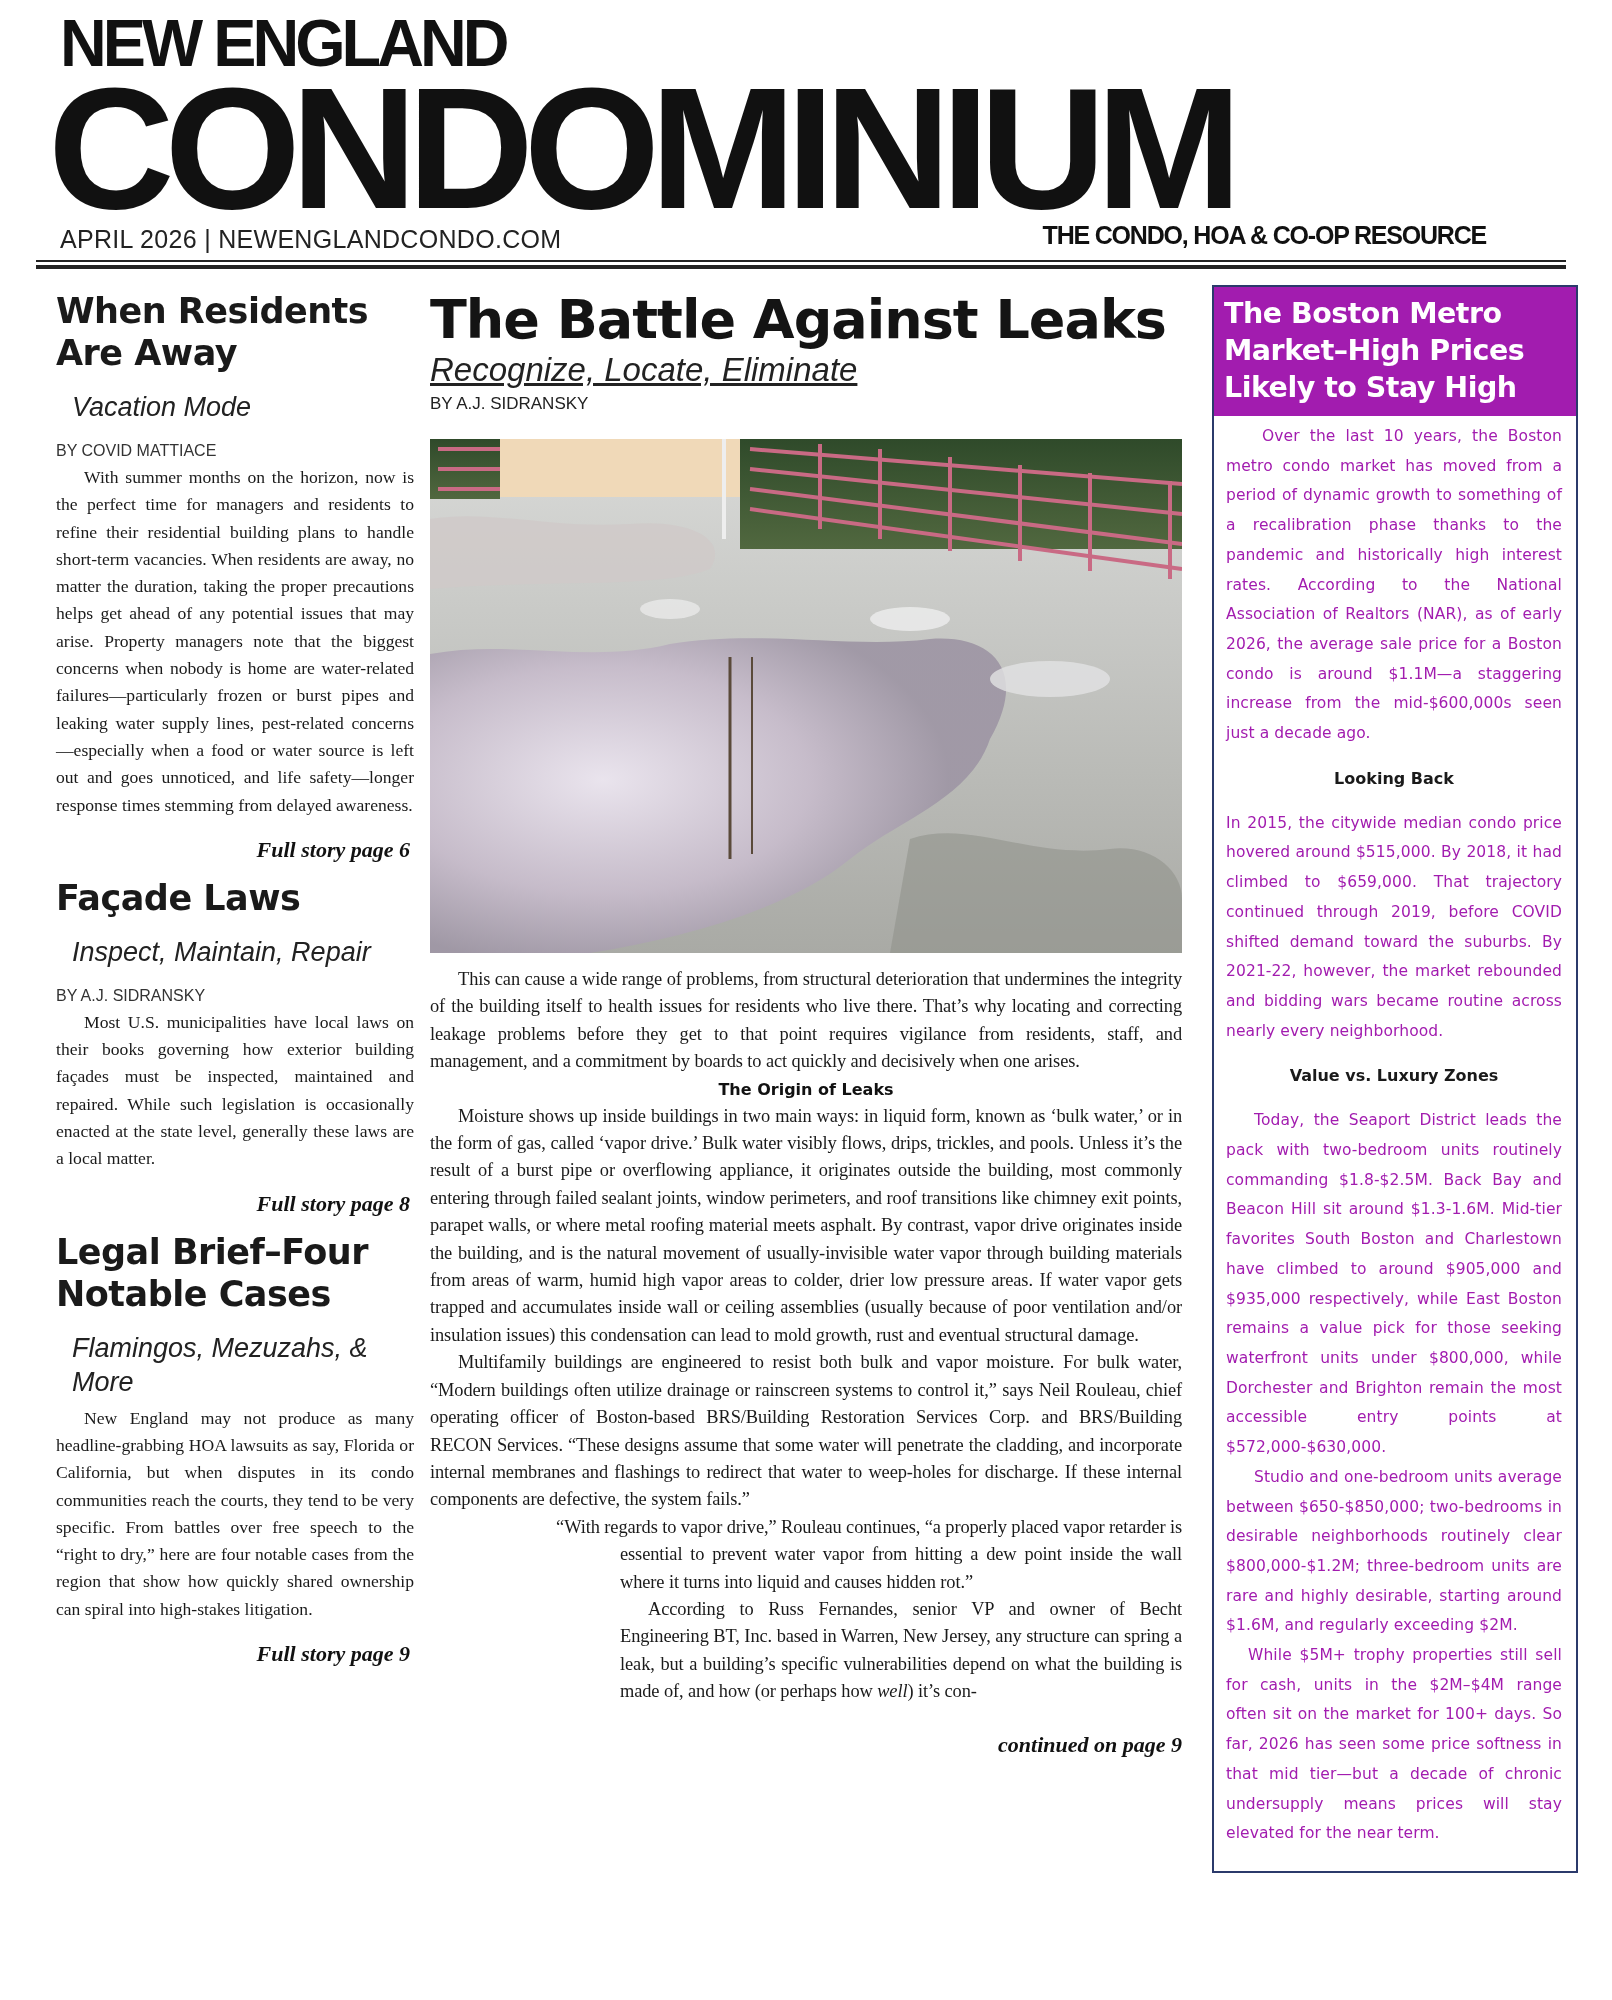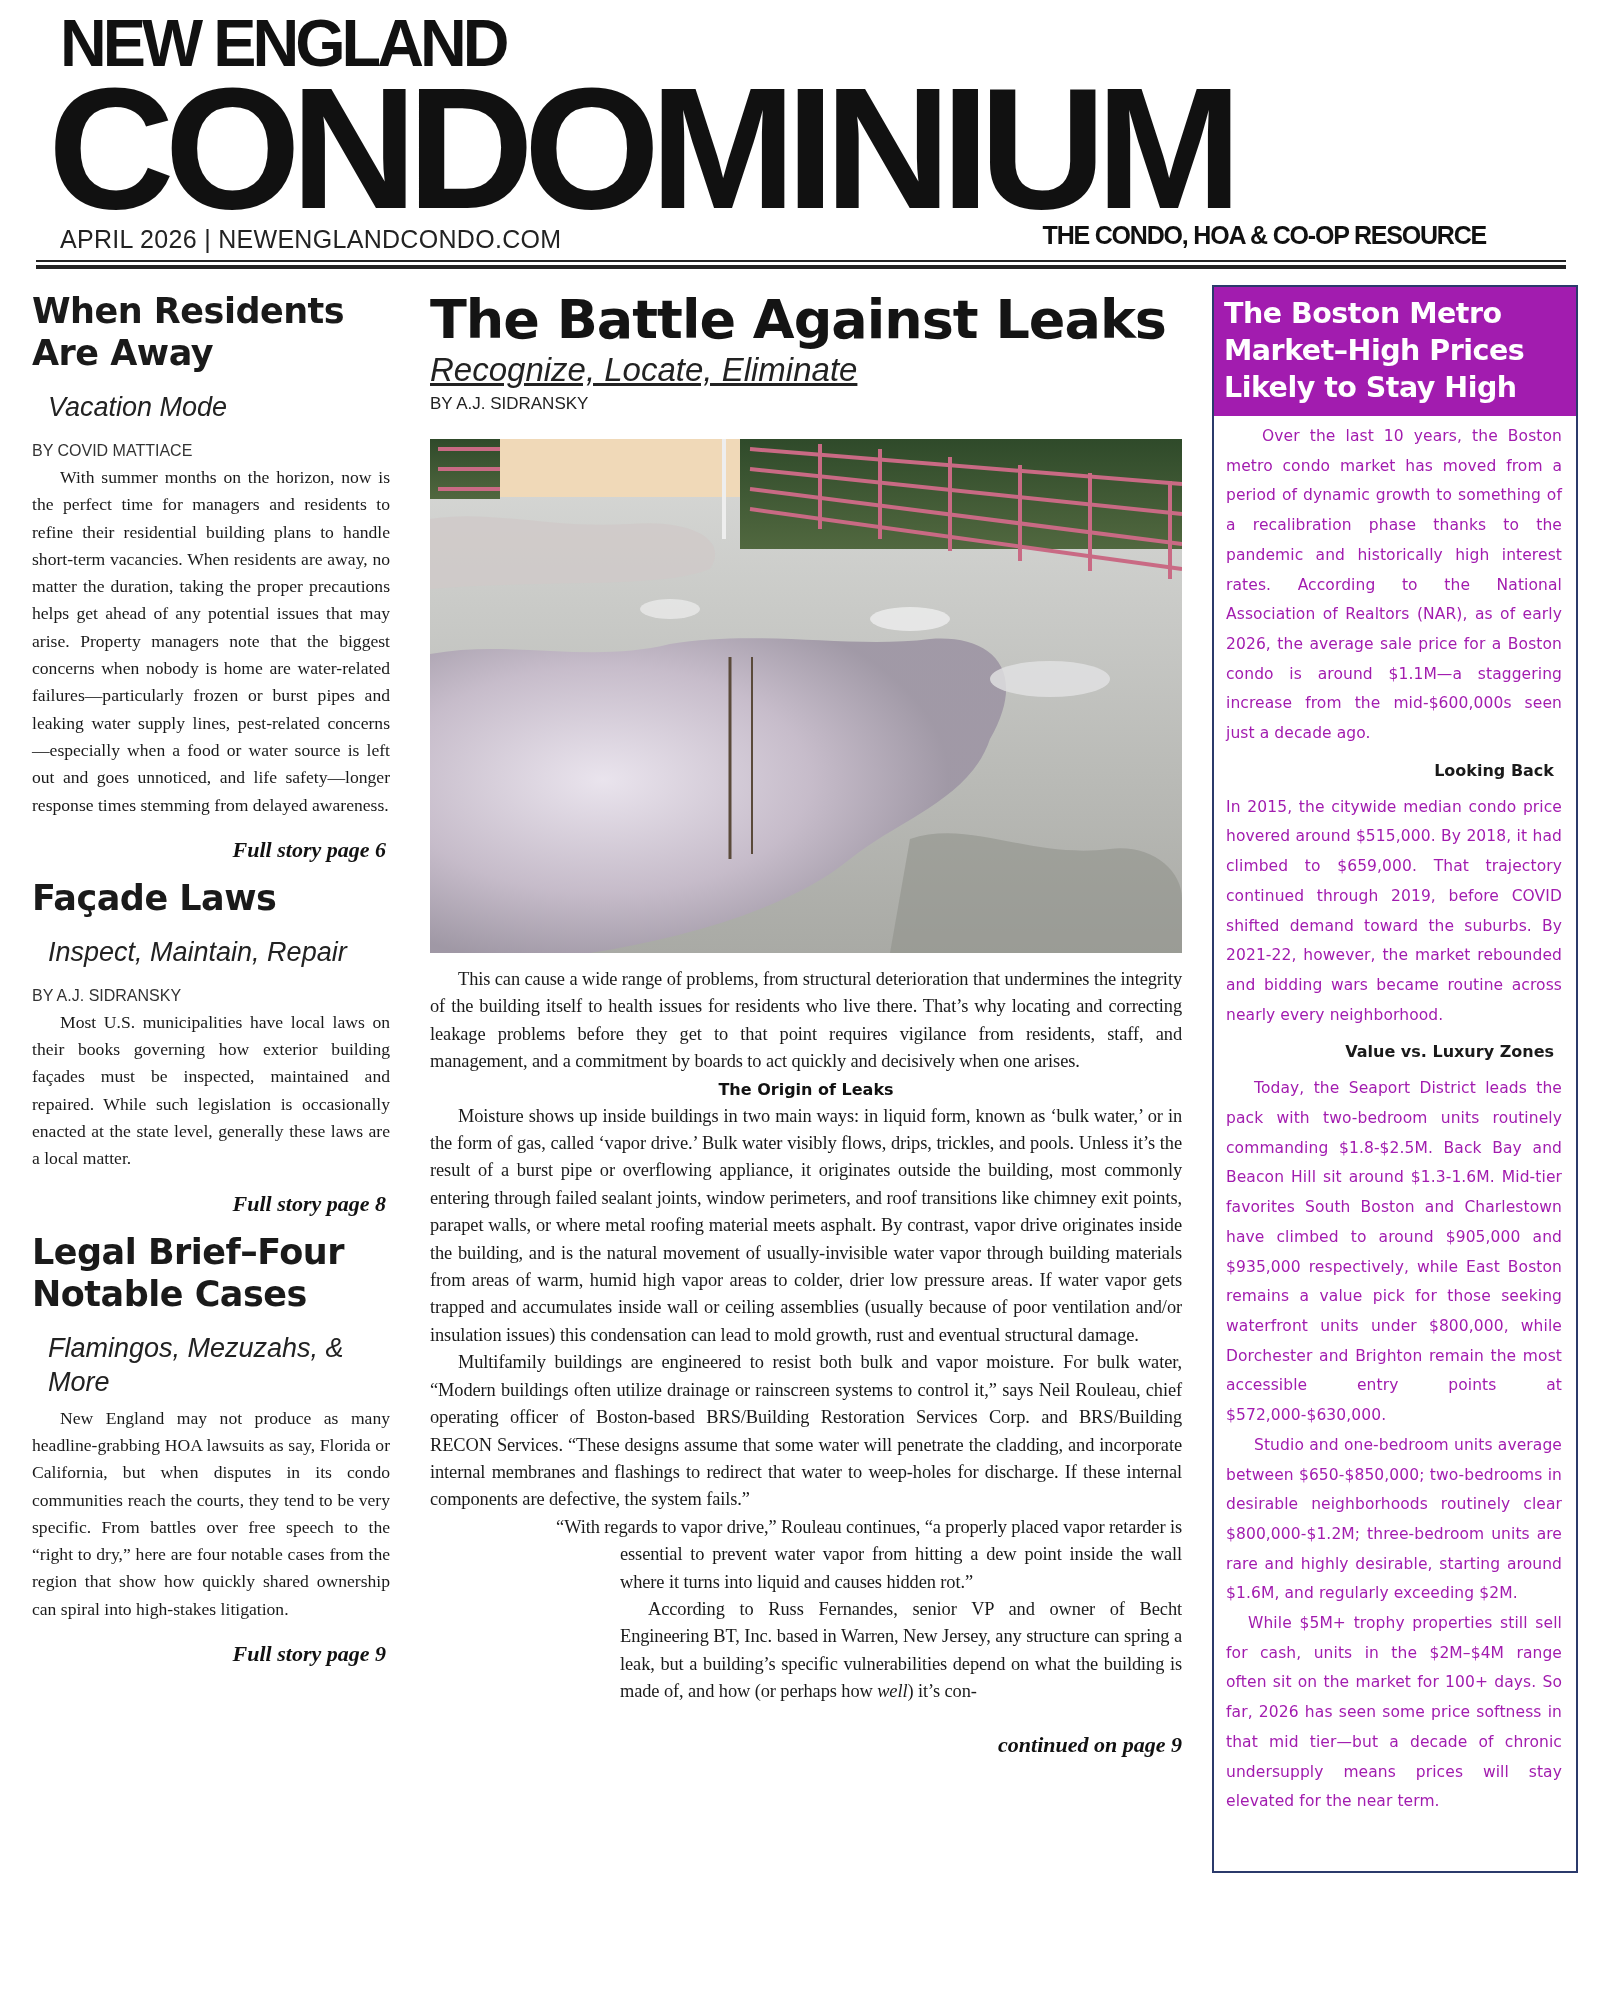--- a/index.html
+++ b/index.html
@@ -7,21 +7,21 @@
 
     
     .mast-top { position: absolute; left: 60px; top: 10px; font-family: "Liberation Sans", sans-serif; font-weight: bold; font-size: 66px; letter-spacing: -4px; line-height: 1; color: #111; transform: scaleX(0.98); transform-origin: left top; }
     .mast-main { position: absolute; left: 48px; top: 62px; font-family: "Liberation Sans", sans-serif; font-weight: bold; font-size: 172px; letter-spacing: -10px; line-height: 1; color: #111; transform: scaleX(1.02); transform-origin: left top; }
     .mast-date { position: absolute; left: 60px; top: 225px; font-family: "Liberation Sans", sans-serif; font-size: 25px; color: #222; letter-spacing: 0.3px; }
     .mast-tag { position: absolute; right: 126px; top: 221px; font-family: "Liberation Sans", sans-serif; font-weight: bold; font-size: 25px; color: #111; letter-spacing: -1.2px; }
     .rule-thin { position: absolute; left: 36px; width: 1530px; top: 260px; height: 2px; background: #222; }
     .rule-thick { position: absolute; left: 36px; width: 1530px; top: 265px; height: 4px; background: #222; }
 
     
-    .left-col { position: absolute; left: 32px; top: 290px; width: 358px; }
+    .left-col { position: absolute; left: 56px; top: 290px; width: 358px; }
     .story { margin-bottom: 14px; }
     .story-head { font-family: "DejaVu Sans", sans-serif; font-weight: bold; font-size: 35px; line-height: 42px; color: #1a1a1a; letter-spacing: -0.5px; margin: 0; }
     .story-deck { font-family: "Liberation Sans", sans-serif; font-style: italic; font-size: 27px; line-height: 34px; color: #222; margin: 16px; }
     .story-by { font-family: "Liberation Sans", sans-serif; font-size: 16px; line-height: 22px; color: #333; margin: 6px 0 2px; }
     .serif-body { font-family: "Liberation Serif", serif; font-size: 17.6px; line-height: 27.3px; text-align: justify; hyphens: auto; margin: 0; color: #1a1a1a; }
     .indent { text-indent: 28px; }
     .full-story { font-family: "Liberation Serif", serif; font-style: italic; font-weight: bold; font-size: 22px; text-align: right; margin: 18px 4px 10px 0; color: #111; }
 
     
     .center-col { position: absolute; left: 430px; top: 290px; width: 750px; }
@@ -33,21 +33,21 @@
     .lead-body .serif-body { font-size: 18.4px; line-height: 27.4px; letter-spacing: -0.1px; }
     .subhead { font-family: "DejaVu Sans", sans-serif; font-weight: bold; font-size: 16px; text-align: center; line-height: 27px; margin: 0; color: #111; }
     .pullblock { margin-left: 190px; }
     .continued { font-family: "Liberation Serif", serif; font-style: italic; font-weight: bold; font-size: 22px; text-align: right; margin-top: 26px; color: #111; }
 
     
     .sidebar { position: absolute; left: 1212px; top: 285px; width: 366px; height: 1588px; border: 2px solid #2b3a6b; box-sizing: border-box; }
     .sidebar-head { background: #a21caf; color: #ffffff; font-family: "DejaVu Sans", sans-serif; font-weight: bold; font-size: 28.5px; line-height: 37px; padding: 8px 8px 10px 10px; letter-spacing: -0.5px; margin: 0; }
     .sidebar-body { padding: 6px 14px 0 12px; }
     .sans-body { font-family: "DejaVu Sans", sans-serif; font-size: 15.5px; line-height: 29.7px; text-align: justify; margin: 0; color: #a21caf; letter-spacing: 0.1px; }
-    .side-sub { font-family: "DejaVu Sans", sans-serif; font-weight: bold; font-size: 16px; text-align: right; line-height: 28px; margin: 8px; color: #1a1a1a; }
+    .side-sub { font-family: "DejaVu Sans", sans-serif; font-weight: bold; font-size: 16px; text-align: center; line-height: 28px; margin: 16px; color: #1a1a1a; }
   </style>
 </head>
 <body>
 
 <div class="mast-top">NEW ENGLAND</div>
 <div class="mast-main">CONDOMINIUM</div>
 <div class="mast-date">APRIL 2026 | NEWENGLANDCONDO.COM</div>
 <div class="mast-tag">THE CONDO, HOA &amp; CO-OP RESOURCE</div>
 <div class="rule-thin"></div>
 <div class="rule-thick"></div>

